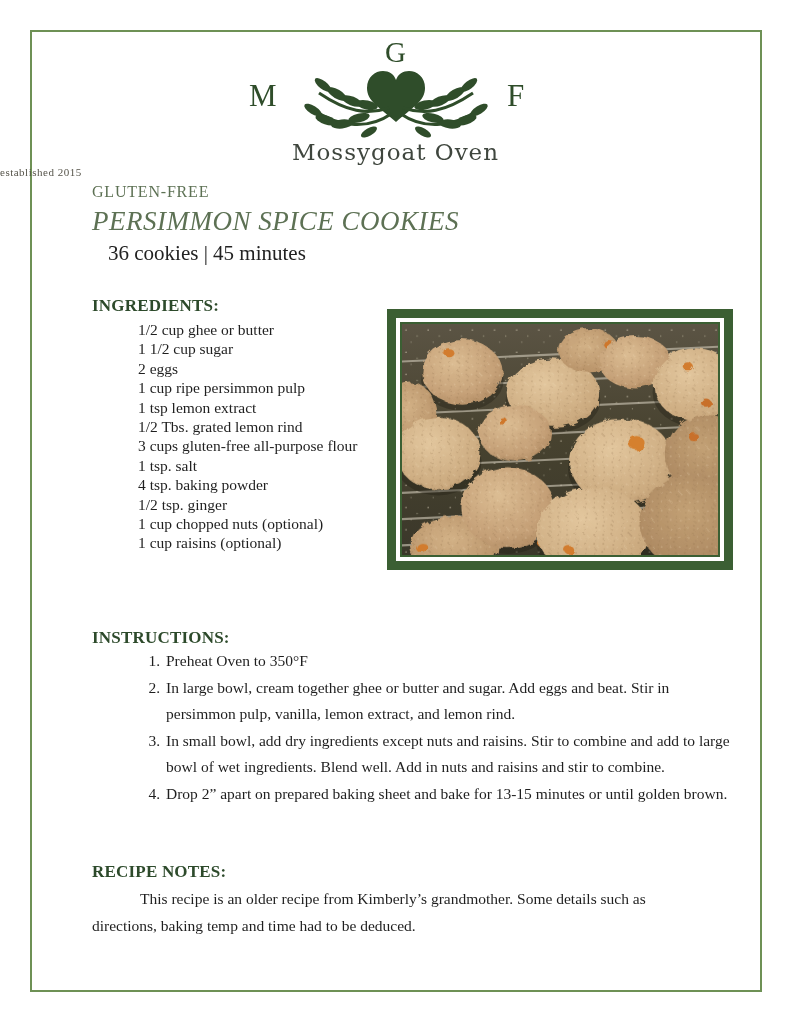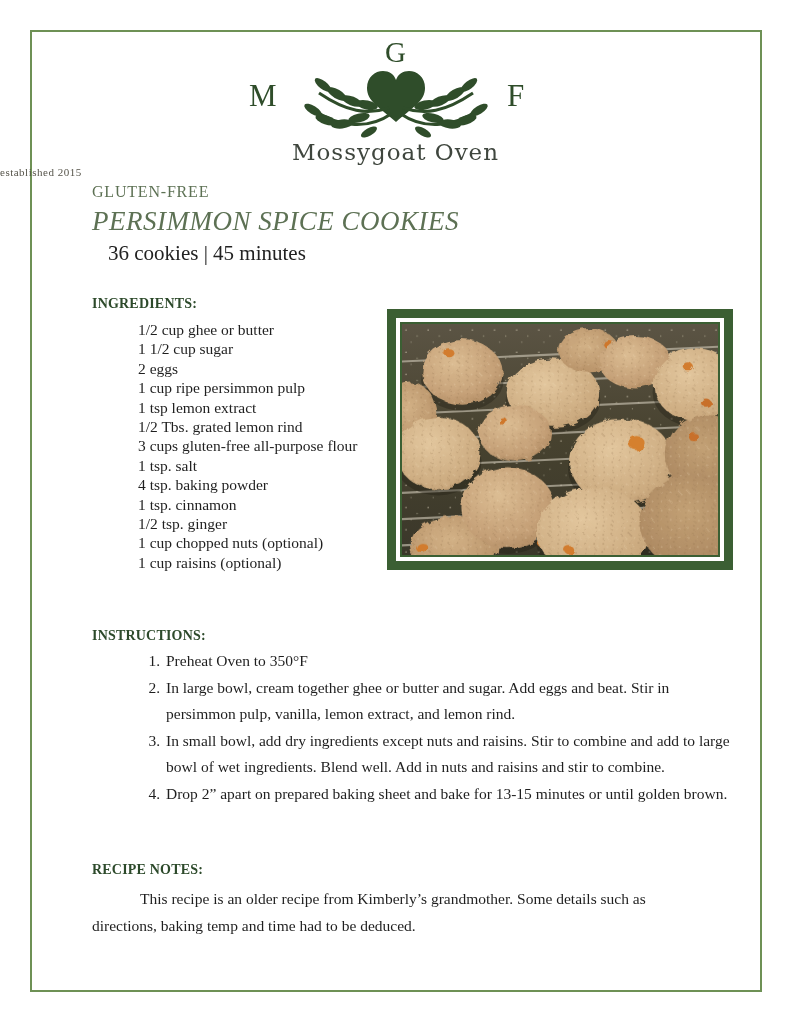--- a/index.html
+++ b/index.html
@@ -52,21 +52,21 @@
     font-size:27px; font-weight:normal; color:#5d7154; letter-spacing:0.5px;font-style:italic;
   }
   .yield {
     position:absolute; left:92px; top:241px;
     font-size:21px; color:#222222;margin-left:16px;
   }
 
   
   .sec-head {
     position:absolute; left:92px; margin:0;
-    font-size:14px; font-weight:bold; color:#2d4a2b; letter-spacing:0.2px;
+    font-size:17px; font-weight:bold; color:#2d4a2b; letter-spacing:0.2px;
   }
   .sec-head.ingredients { top:296px; }
   .sec-head.instructions { top:628px; }
   .sec-head.notes { top:862px; }
 
   
   .ingredients-list {
     position:absolute; left:138px; top:320px;
     margin:0; padding:0; list-style:none;
     font-size:15.5px; color:#1f1f1f;
@@ -166,21 +166,20 @@
   <ul class="ingredients-list">
       <li>1/2 cup ghee or butter</li>
       <li>1 1/2 cup sugar</li>
       <li>2 eggs</li>
       <li>1 cup ripe persimmon pulp</li>
       <li>1 tsp lemon extract</li>
       <li>1/2 Tbs. grated lemon rind</li>
       <li>3 cups gluten-free all-purpose flour</li>
       <li>1 tsp. salt</li>
       <li>4 tsp. baking powder</li>
-      <li>1 tsp. cinnamon</li>
       <li>1/2 tsp. ginger</li>
       <li>1 cup chopped nuts (optional)</li>
       <li>1 cup raisins (optional)</li>
     </ul>
 
   <figure class="photo-frame" style="margin:0" aria-label="Persimmon spice cookies with orange persimmon bits cooling on a wire rack">
     <div class="photo-inner">
       <svg viewBox="0 0 314 229" preserveAspectRatio="none">
         <defs>
           <linearGradient id="bg" x1="0" y1="0" x2="0" y2="1">

